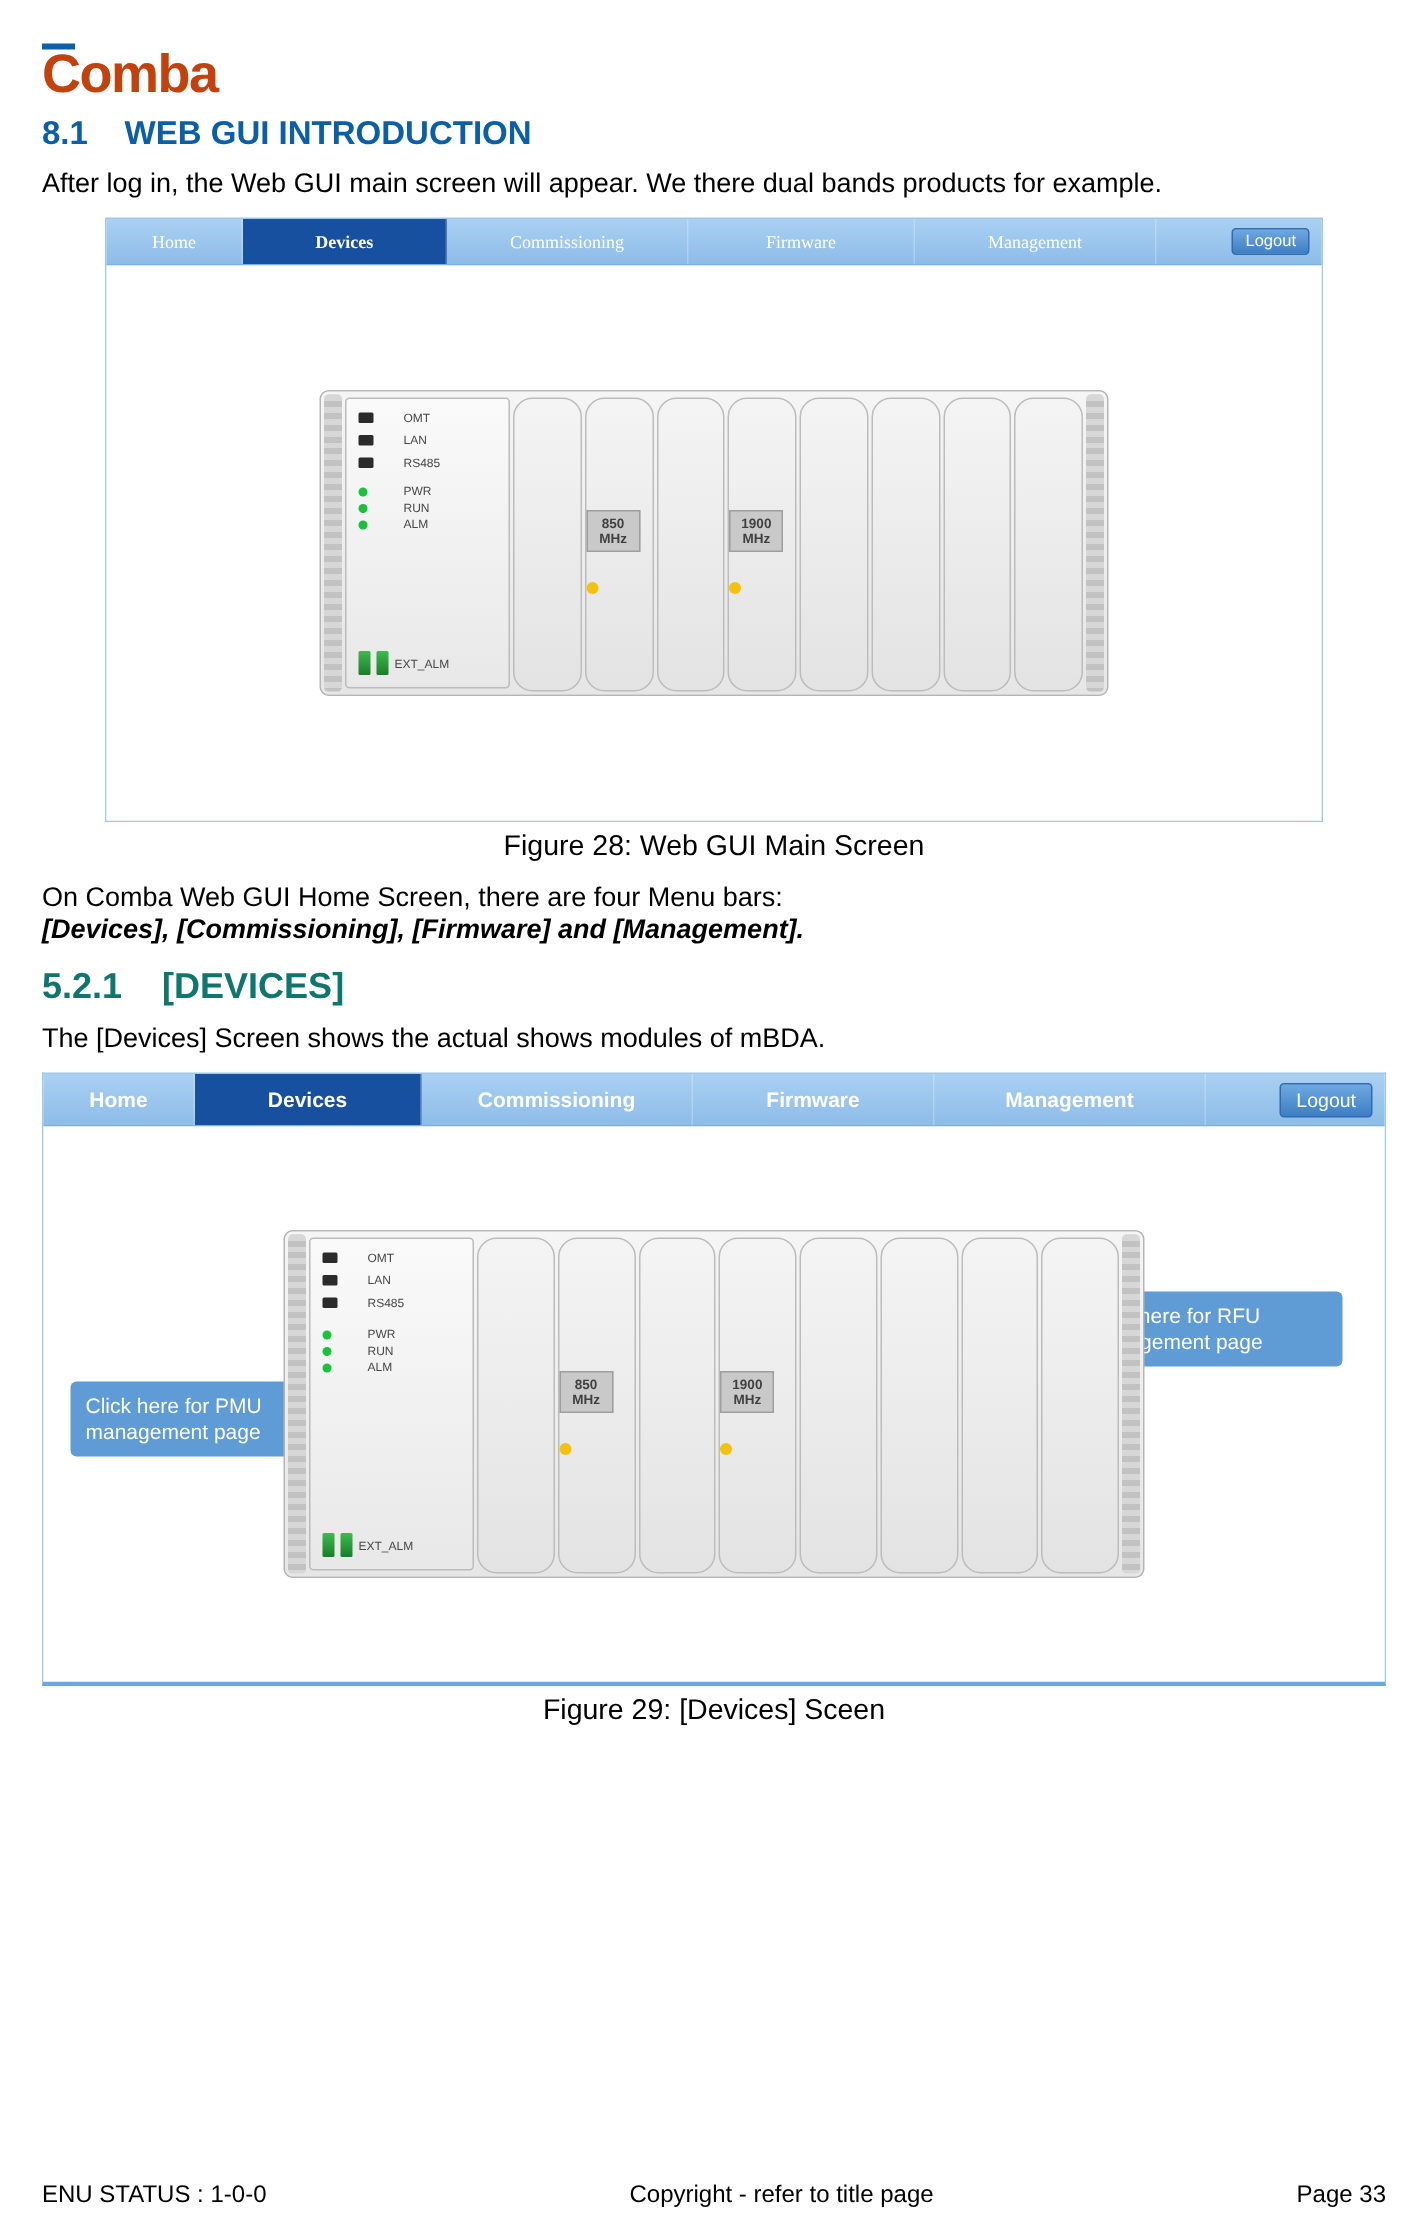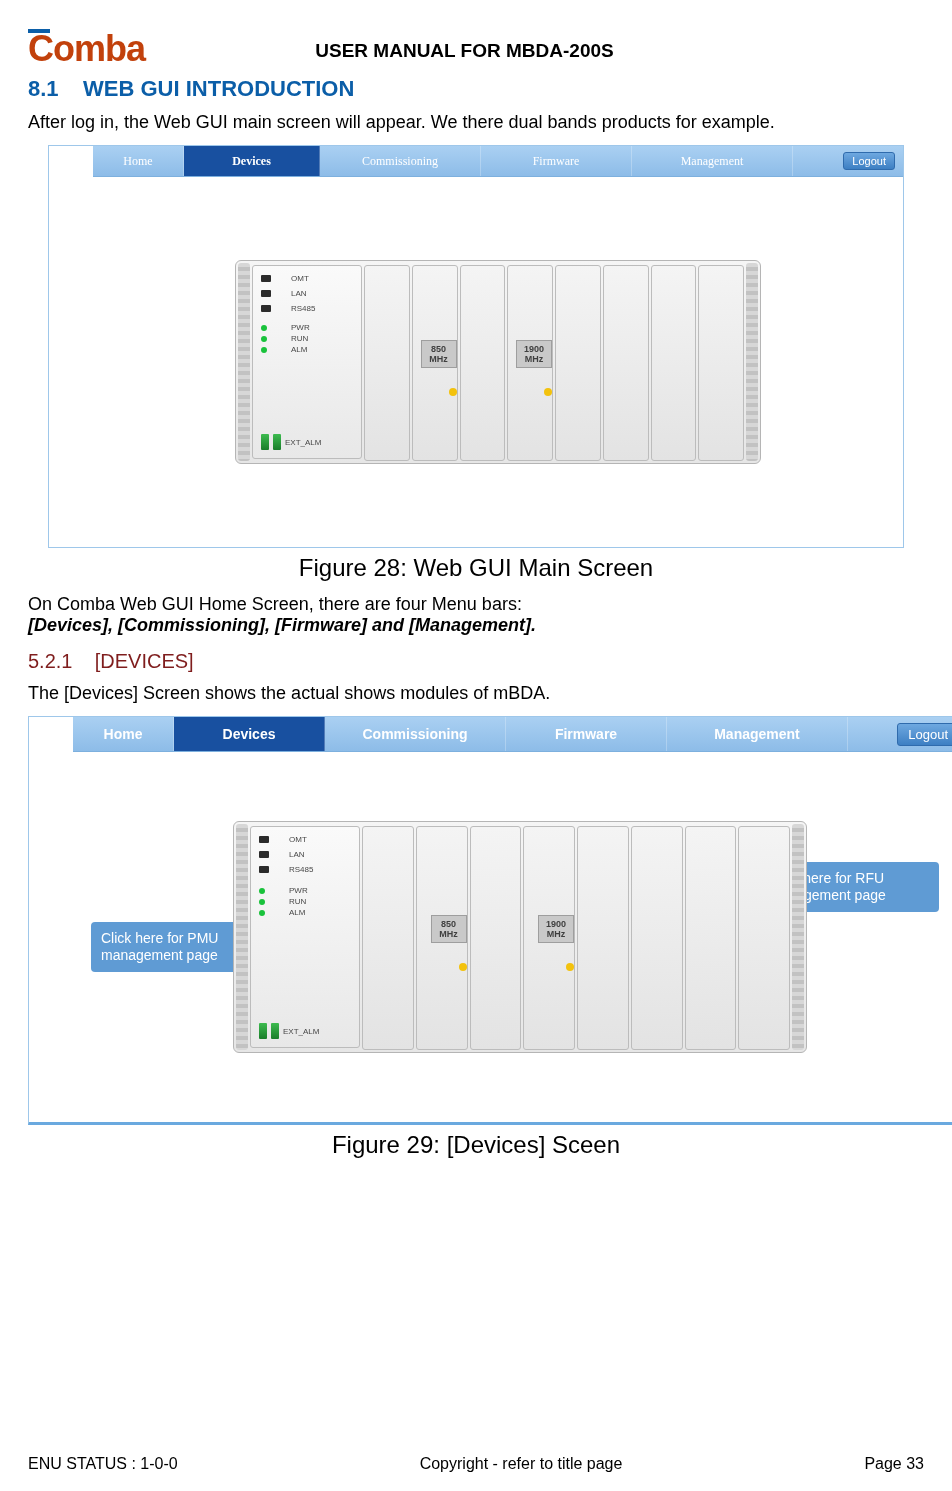--- a/index.html
+++ b/index.html
@@ -45,45 +45,44 @@
     font-size: 19px;
     margin-right: 140px;
   }
   .section-title {
     color: #0b5ea8;
     font-weight: bold;
     font-size: 22px;
     margin: 14px 0 10px 0;
   }
   .sub-section-title {
-    color: #7f1d1d;
-    font-weight: normal;
-    font-size: 20px;
+    color: #0f766e;
+    font-weight: bold;
+    font-size: 24px;
     margin: 14px 0 8px 0;
   }
   p.body {
     font-size: 18px;
     margin: 10px 0 12px 0;
   }
   p.body-italic {
     font-size: 18px;
     font-style: italic;
     font-weight: bold;
     margin: 0 0 14px 0;
   }
   .figure-caption {
     text-align: center;
-    font-size: 24px;
+    font-size: 19px;
     margin: 6px 0 12px 0;
   }
   
   .gui-wrap {
     margin: 0 auto;
     border: 1px solid #9ec7ea;
-    padding-left: 44px;
   }
   .gui1-wrap { width: 810px; }
   .gui2-wrap { width: 894px; border-bottom: 3px solid #6aa9df; }
   .navbar {
     background: linear-gradient(#aad0f2, #8dbce8);
     border-bottom: 1px solid #7db0de;
     display: flex;
     align-items: center;
     font-family: "Times New Roman", serif;
     color: #fff;
@@ -169,24 +168,24 @@
     flex: 1;
     display: flex;
     gap: 2px;
     margin-left: 2px;
   }
   .slot {
     border: 1px solid #bcbcbc;
     background: linear-gradient(#f4f4f4, #e3e3e3);
     flex: 1;
     height: 100%;
-    border-radius: 3px;
+    border-radius: 13px;
     display: flex;
     flex-direction: column;
-    align-items: flex-end;
+    align-items: flex-start;
     justify-content: center;
     font-size: 9px;
     color: #3f3f3f;
     font-weight: bold;
   }
   .slot .label {
     background: #c9c9c9;
     border: 1px solid #9e9e9e;
     padding: 3px 2px;
     text-align: center;
@@ -237,21 +236,20 @@
   }
 </style>
 </head>
 <body>
 
 <div class="header">
   <div class="logo">
     <span class="dash"></span>
     <span>Comba</span>
   </div>
-  <div class="header-title">USER MANUAL FOR MBDA-200S</div>
 </div>
 
 <div class="section-title">
   <span>8.1</span>&nbsp;&nbsp;&nbsp;
   <span>WEB GUI INTRODUCTION</span>
 </div>
 <p class="body">After log in, the Web GUI main screen will appear. We there dual bands products for example.</p>
 
 <div class="gui-wrap gui1-wrap">
   <div class="navbar">

